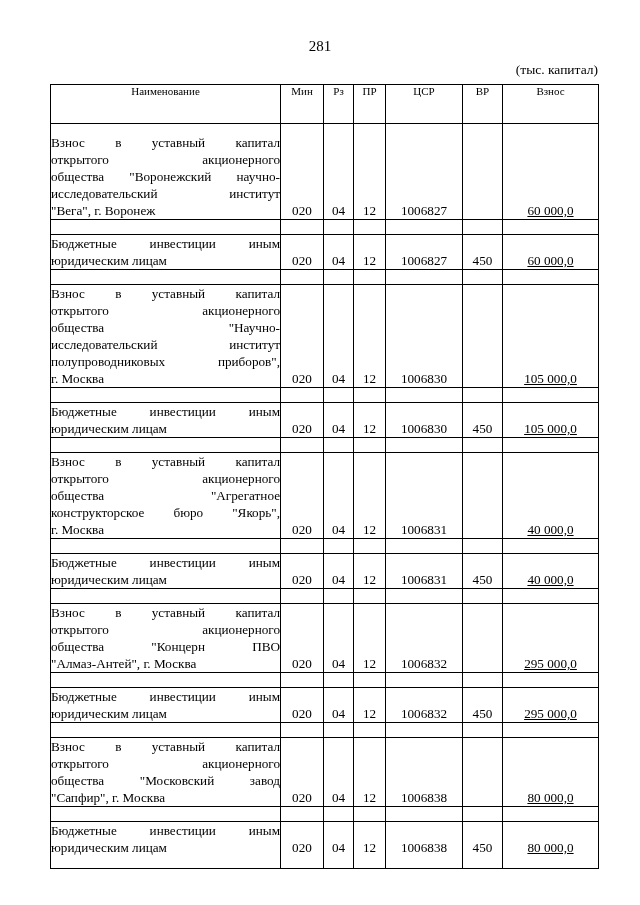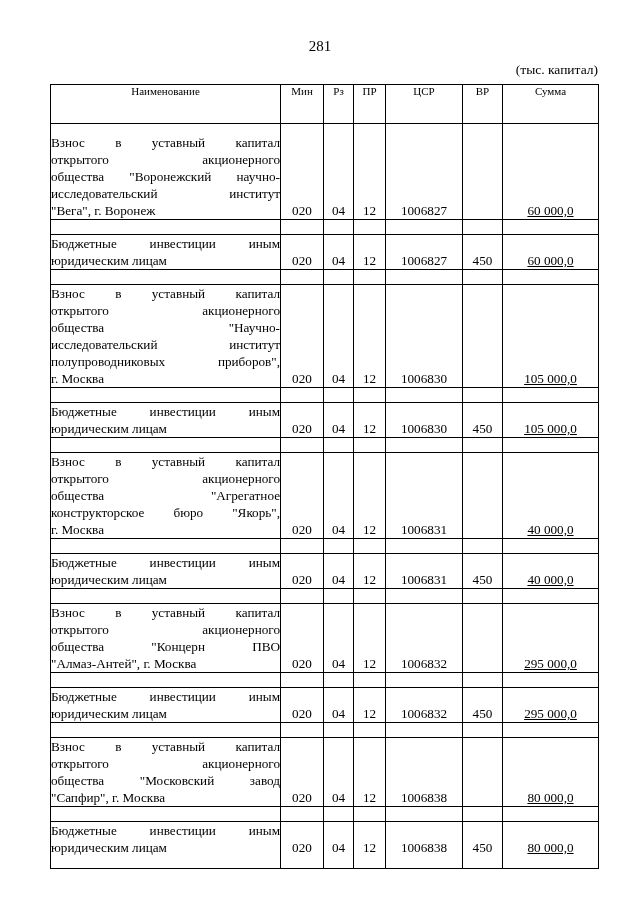--- a/index.html
+++ b/index.html
@@ -131,21 +131,21 @@
         <col class="w-sum">
     </colgroup>
     <thead>
       <tr>
         <th>Наименование</th>
         <th>Мин</th>
         <th>Рз</th>
         <th>ПР</th>
         <th>ЦСР</th>
         <th>ВР</th>
-        <th>Сумма</th>
+        <th>Взнос</th>
       </tr>
     </thead>
     <tbody id="tbody">
         <tr>
           <td class="c-name">
             <div>Взнос в уставный капитал</div>
             <div>открытого акционерного</div>
             <div>общества "Воронежский научно-</div>
             <div>исследовательский институт</div>
             <div class="lastline">"Вега", г. Воронеж</div>

